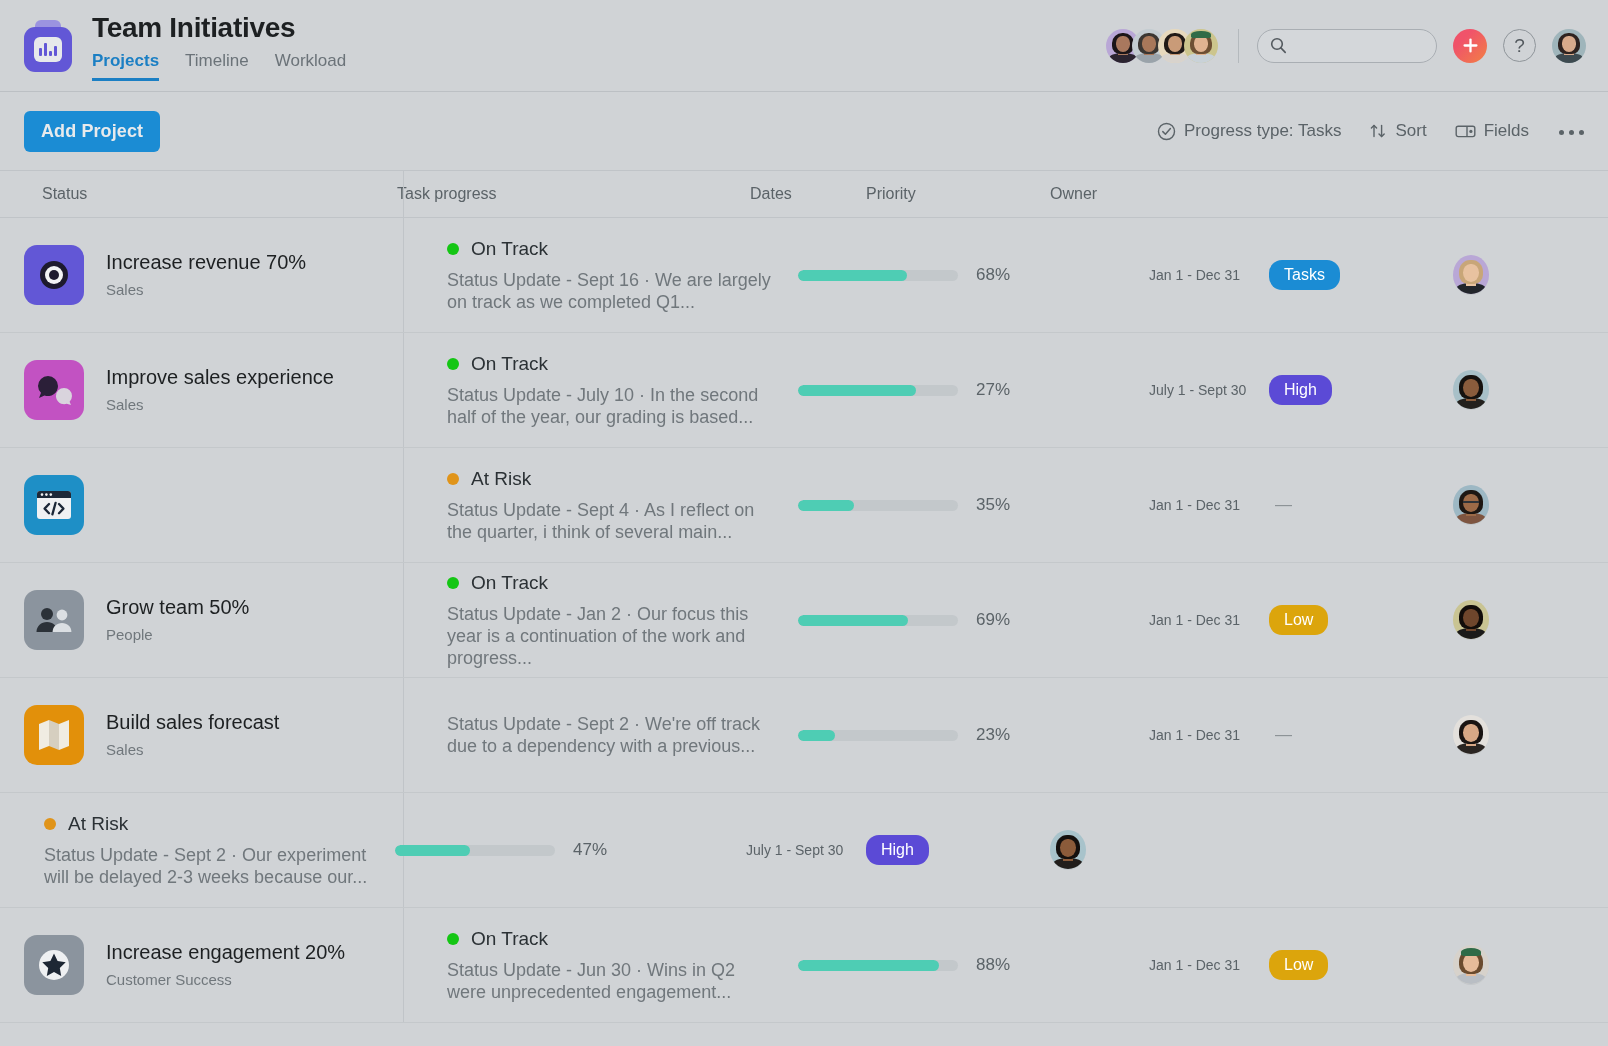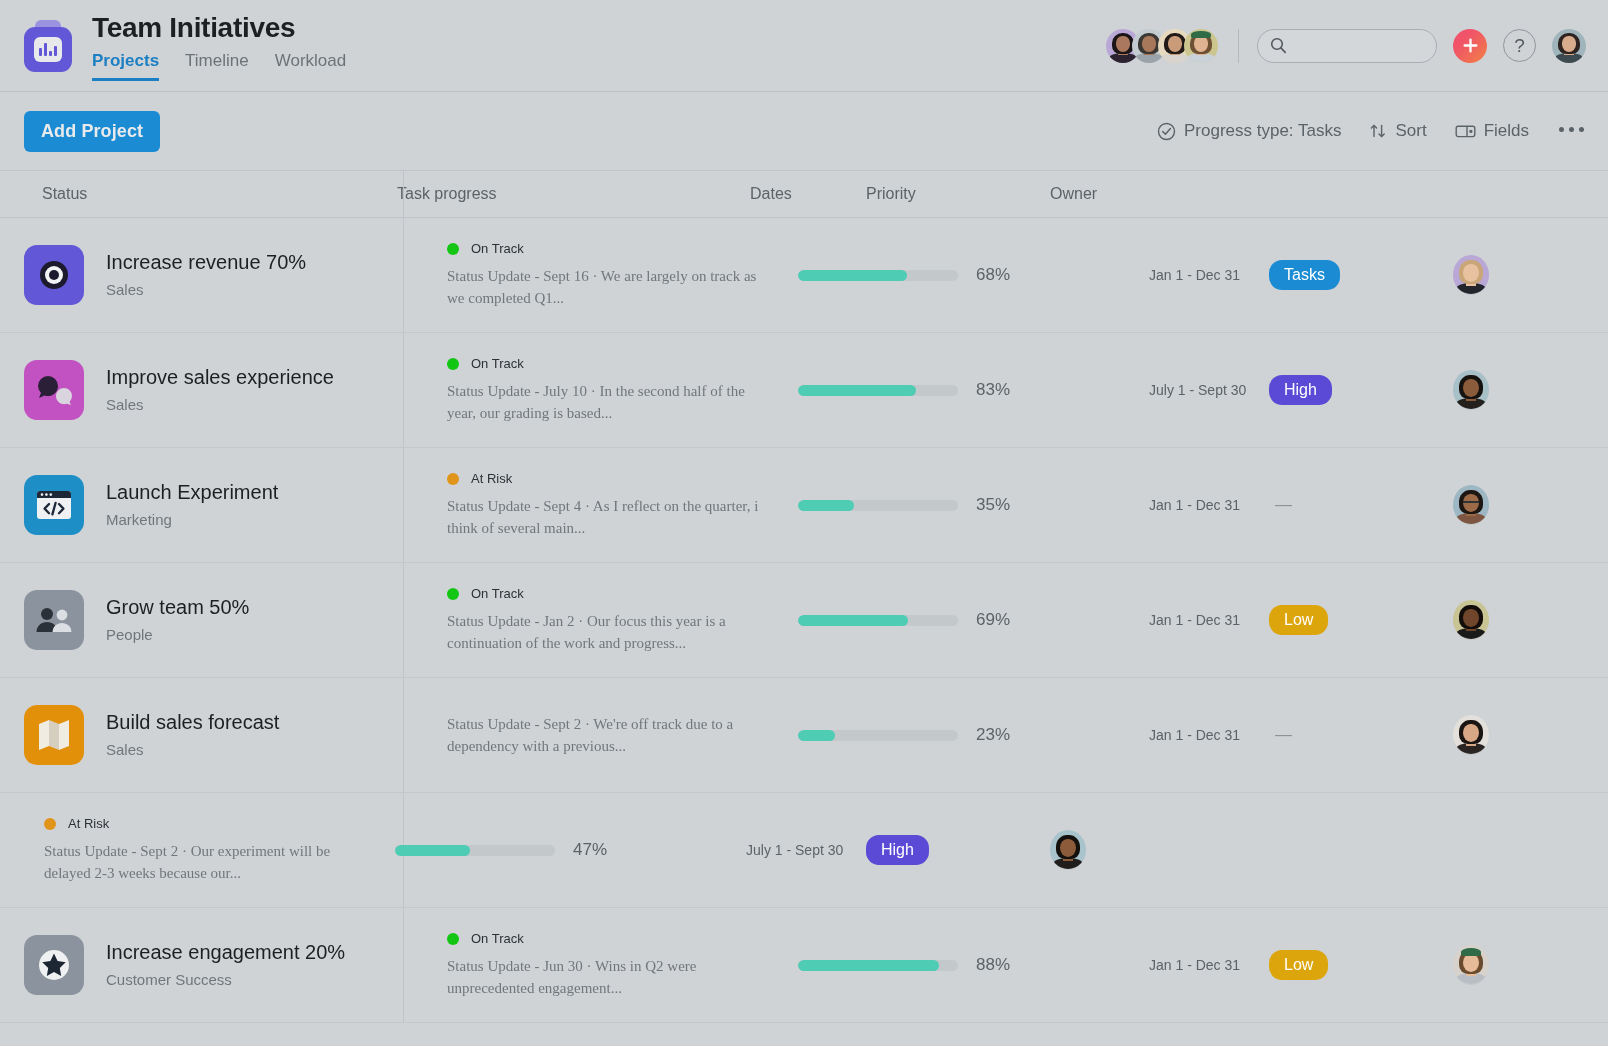--- a/index.html
+++ b/index.html
@@ -98,21 +98,21 @@
   .toolbar {
     height: 78px; display: flex; align-items: center;
     padding: 0 22px 0 24px;
   }
   .add-project {
     background: #1b8cd4; color: #e8eaec; border: none; border-radius: 6px;
     font-family: "Liberation Sans", sans-serif;
     font-size: 18px; font-weight: bold; padding: 10px 17px; cursor: pointer;
     letter-spacing: 0.1px;
   }
-  .toolbar-right { margin-left: auto; display: flex; align-items: flex-start; gap: 28px; }
+  .toolbar-right { margin-left: auto; display: flex; align-items: flex-end; gap: 28px; }
   .tb-item {
     display: flex; align-items: center; gap: 8px;
     font-size: 17px; color: #5b6368; cursor: pointer; white-space: nowrap;
   }
   .tb-dots { display: flex; gap: 5px; padding: 6px 2px; cursor: pointer; }
   .tb-dots span { width: 5px; height: 5px; border-radius: 50%; background: #5b6368; display: block; }
 
   
   .table { width: 100%; position: relative; }
   .col-head {
@@ -150,22 +150,22 @@
     margin-right: 22px; display: flex; align-items: center; justify-content: center;
     position: relative; overflow: hidden;
   }
   .pj-text { display: flex; flex-direction: column; justify-content: center; }
   .pj-title { font-size: 20px; color: #1d2022; line-height: 26px; }
   .pj-sub { font-size: 15px; color: #70777c; line-height: 22px; margin-top: 4px; }
 
   
   .st-line { display: flex; align-items: center; gap: 12px; margin-bottom: 9px; }
   .st-dot { width: 12px; height: 12px; border-radius: 50%; flex: 0 0 auto; }
-  .st-label { font-size: 13px; color: #2b3135; }
-  .st-update { font-size: 15px; color: #70777c; line-height: 22px; max-width: 330px; font-family: Liberation Serif, serif; }
+  .st-label { font-size: 19px; color: #2b3135; }
+  .st-update { font-size: 18px; color: #70777c; line-height: 22px; max-width: 330px; }
 
   
   .pbar-wrap { display: flex; align-items: center; gap: 18px; }
   .pbar { width: 160px; height: 11px; border-radius: 6px; background: #c3c8cb; overflow: hidden; }
   .pbar .fill { height: 100%; border-radius: 6px; background: #4ecdb4; }
   .pct { font-size: 17px; color: #5b6368; }
 
   .dates { font-size: 14px; color: #5b6368; white-space: nowrap; }
 
   .badge {
@@ -399,21 +399,21 @@
               <span class="st-dot" style="background:#14c614"></span>
               <span class="st-label">On Track</span>
             </div>
             <div class="st-update">Status Update - July 10 · In the second half of the year, our grading is based...</div>
           </div>
           <div class="c-prog">
             <div class="pbar-wrap">
               <div class="pbar">
                 <div class="fill" style="width:74%"></div>
               </div>
-              <span class="pct">83%</span>
+              <span class="pct">27%</span>
             </div>
           </div>
           <div class="c-dates">
             <span class="dates">July 1 - Sept 30</span>
           </div>
           <div class="c-prio">
             <span class="badge" style="background:#5b4ad6">High</span>
           </div>
           <div class="c-owner">
             <div class="av row">
@@ -436,24 +436,20 @@
                 <circle cx="6" cy="5.6" r="1.3" fill="#f0f1f3"></circle>
                 <circle cx="10.4" cy="5.6" r="1.3" fill="#f0f1f3"></circle>
                 <circle cx="14.8" cy="5.6" r="1.3" fill="#f0f1f3"></circle>
                 <g stroke="#1d2838" stroke-width="2.3" fill="none" stroke-linecap="round" stroke-linejoin="round">
                   <polyline points="13,15 8.6,19.6 13,24.2"></polyline>
                   <polyline points="23,15 27.4,19.6 23,24.2"></polyline>
                   <line x1="19.6" y1="13.8" x2="16.4" y2="25.4"></line>
                 </g>
               </svg>
             </div>
-            <div class="pj-text">
-              <div class="pj-title">Launch Experiment</div>
-              <div class="pj-sub">Marketing</div>
-            </div>
           </div>
           <div class="c-status">
             <div class="st-line">
               <span class="st-dot" style="background:#e0941a"></span>
               <span class="st-label">At Risk</span>
             </div>
             <div class="st-update">Status Update - Sept 4 · As I reflect on the quarter, i think of several main...</div>
           </div>
           <div class="c-prog">
             <div class="pbar-wrap">

